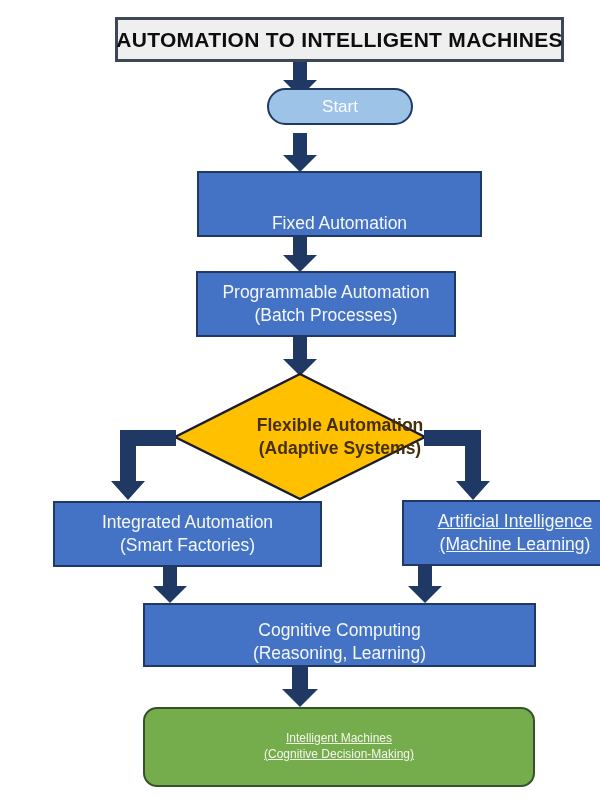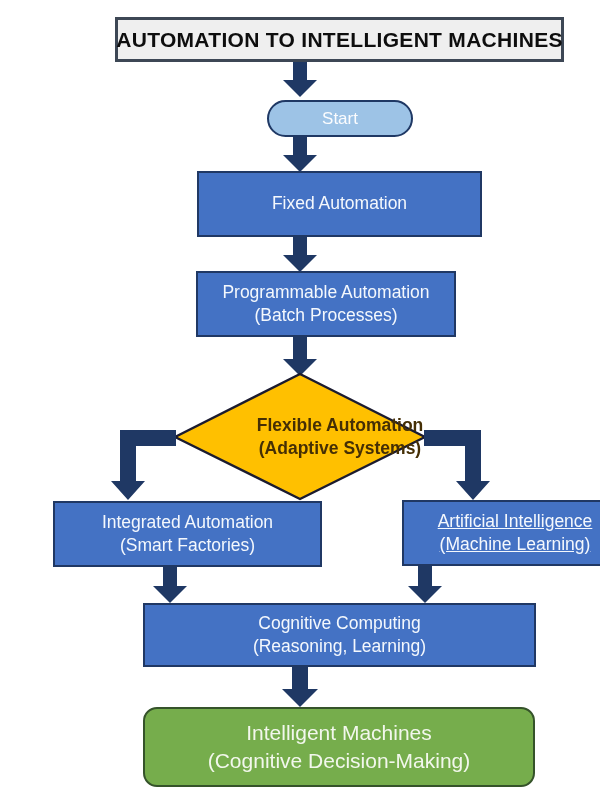--- a/index.html
+++ b/index.html
@@ -11,41 +11,41 @@
   .node{
     position:absolute;display:flex;flex-direction:column;align-items:center;justify-content:center;
     text-align:center;box-sizing:border-box;margin-left:40px;
   }
   .title-box{
     left:75px;top:17px;width:449px;height:45px;
     background:#efefef;border:3px solid #3d4755;
     color:#0e0e0e;font-size:21px;font-weight:600;letter-spacing:0.3px;white-space:nowrap;
   }
   .start-pill{
-    left:227px;top:100px;width:146px;height:37px;border-radius:19px;
+    left:227px;top:88px;width:146px;height:37px;border-radius:19px;
     background:#9dc3e6;border:2px solid #1f3864;
     color:#fbfcfe;font-size:17px;font-weight:500;
   }
   .proc{
     background:#4472c4;border:2.5px solid #203864;
     color:#f4f8fd;font-size:17.5px;font-weight:500;line-height:1.32;
   }
-  .proc-fixed{left:157px;top:171px;width:285px;height:66px;}
+  .proc-fixed{left:157px;top:171px;width:285px;height:66px;justify-content:flex-end;}
   .proc-programmable{left:156px;top:271px;width:260px;height:66px;}
   .proc-integrated{left:13px;top:501px;width:269px;height:66px;}
   .proc-ai{left:362px;top:500px;width:226px;height:66px;text-decoration:underline;}
-  .proc-cognitive{left:103px;top:603px;width:393px;height:64px;}
+  .proc-cognitive{left:103px;top:603px;width:393px;height:64px;justify-content:flex-end;}
   .decision-label{
     left:178px;top:404px;width:244px;height:66px;
     color:#452f05;font-size:17.5px;font-weight:600;line-height:1.32;
   }
   .end-box{
     left:103px;top:707px;width:392px;height:80px;border-radius:14px;
     background:#76ad4c;border:2.5px solid #35532a;
-    color:#f2f7ec;font-size:21px;font-weight:500;line-height:1.32;
+    color:#f2f7ec;font-size:12px;font-weight:500;line-height:1.32;text-decoration:underline;
   }
 </style>
 </head>
 <body>
 
 <div class="canvas">
 
   <svg class="arrow-layer" viewBox="0 0 600 804" aria-hidden="true">
 
     <polygon fill="#1f3864" points="293,62 307,62 307,80 317,80 300,97 283,80 293,80"></polygon>

